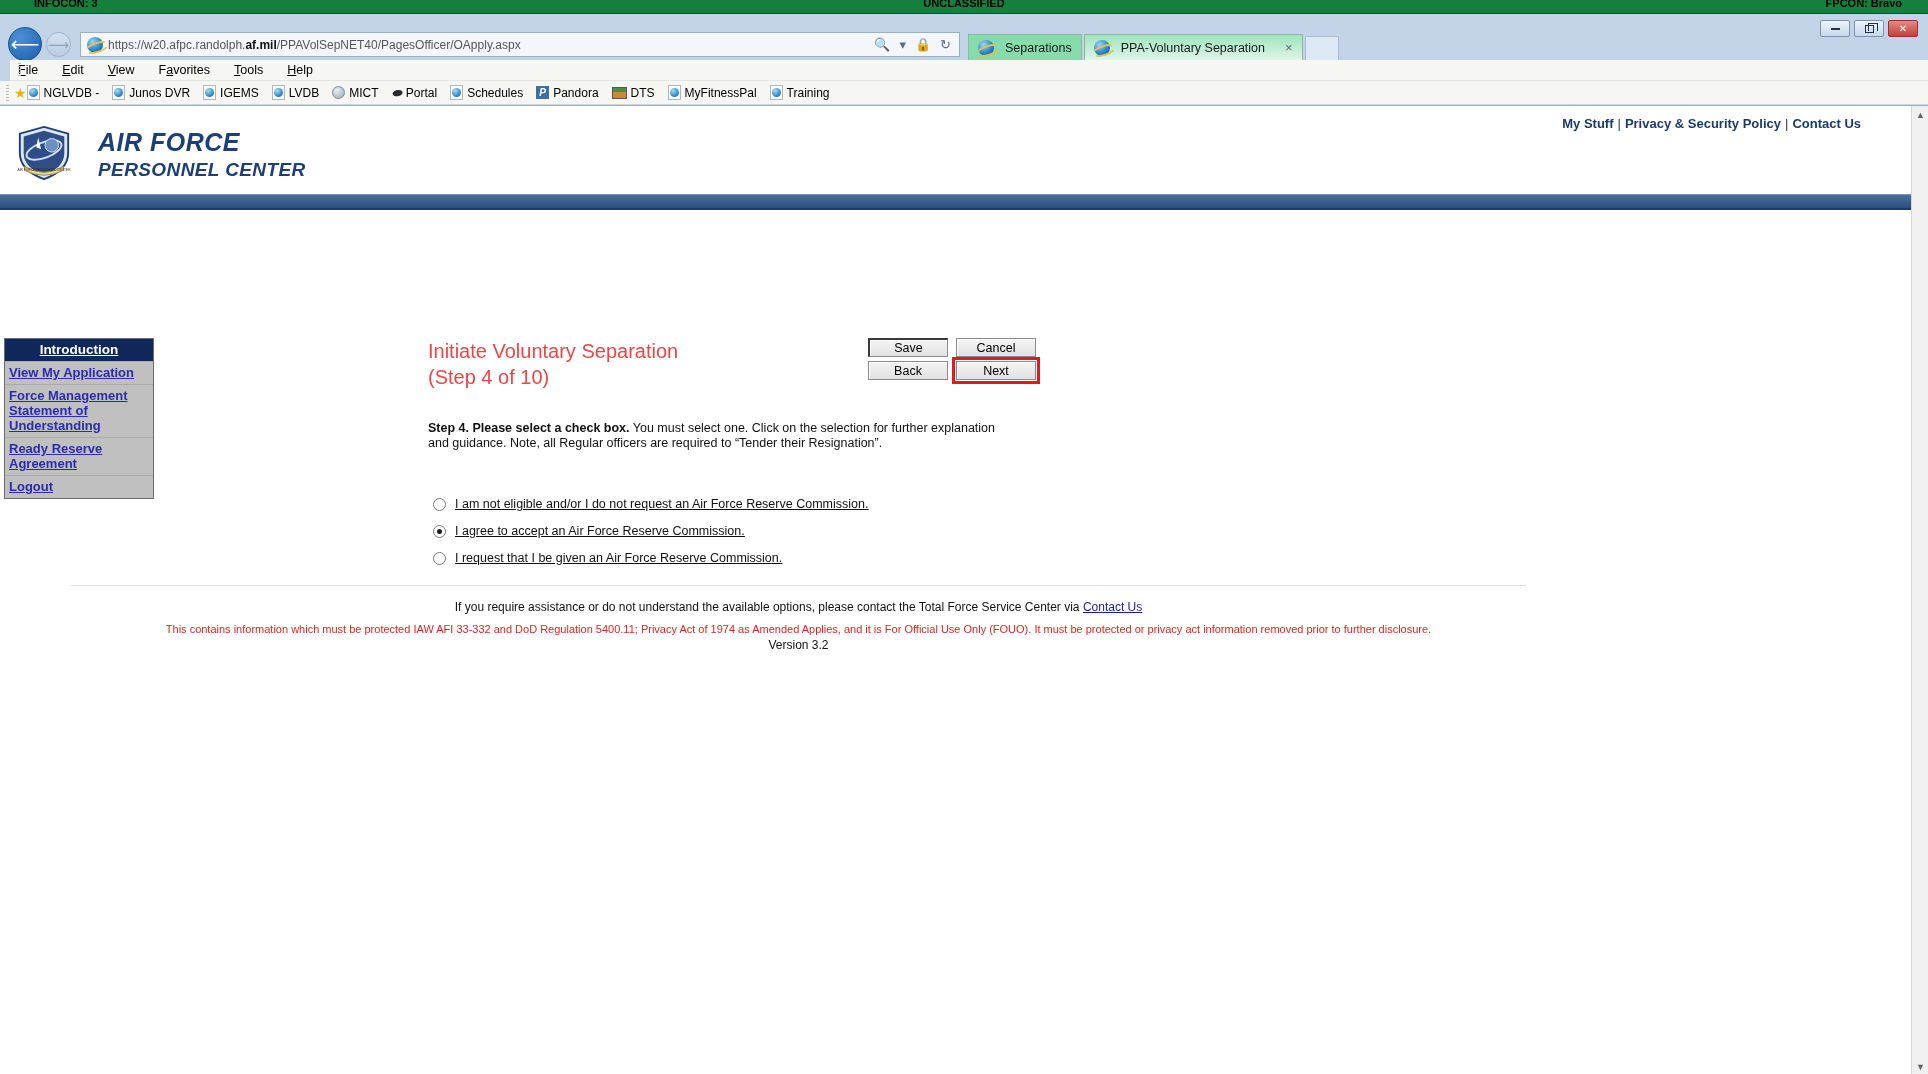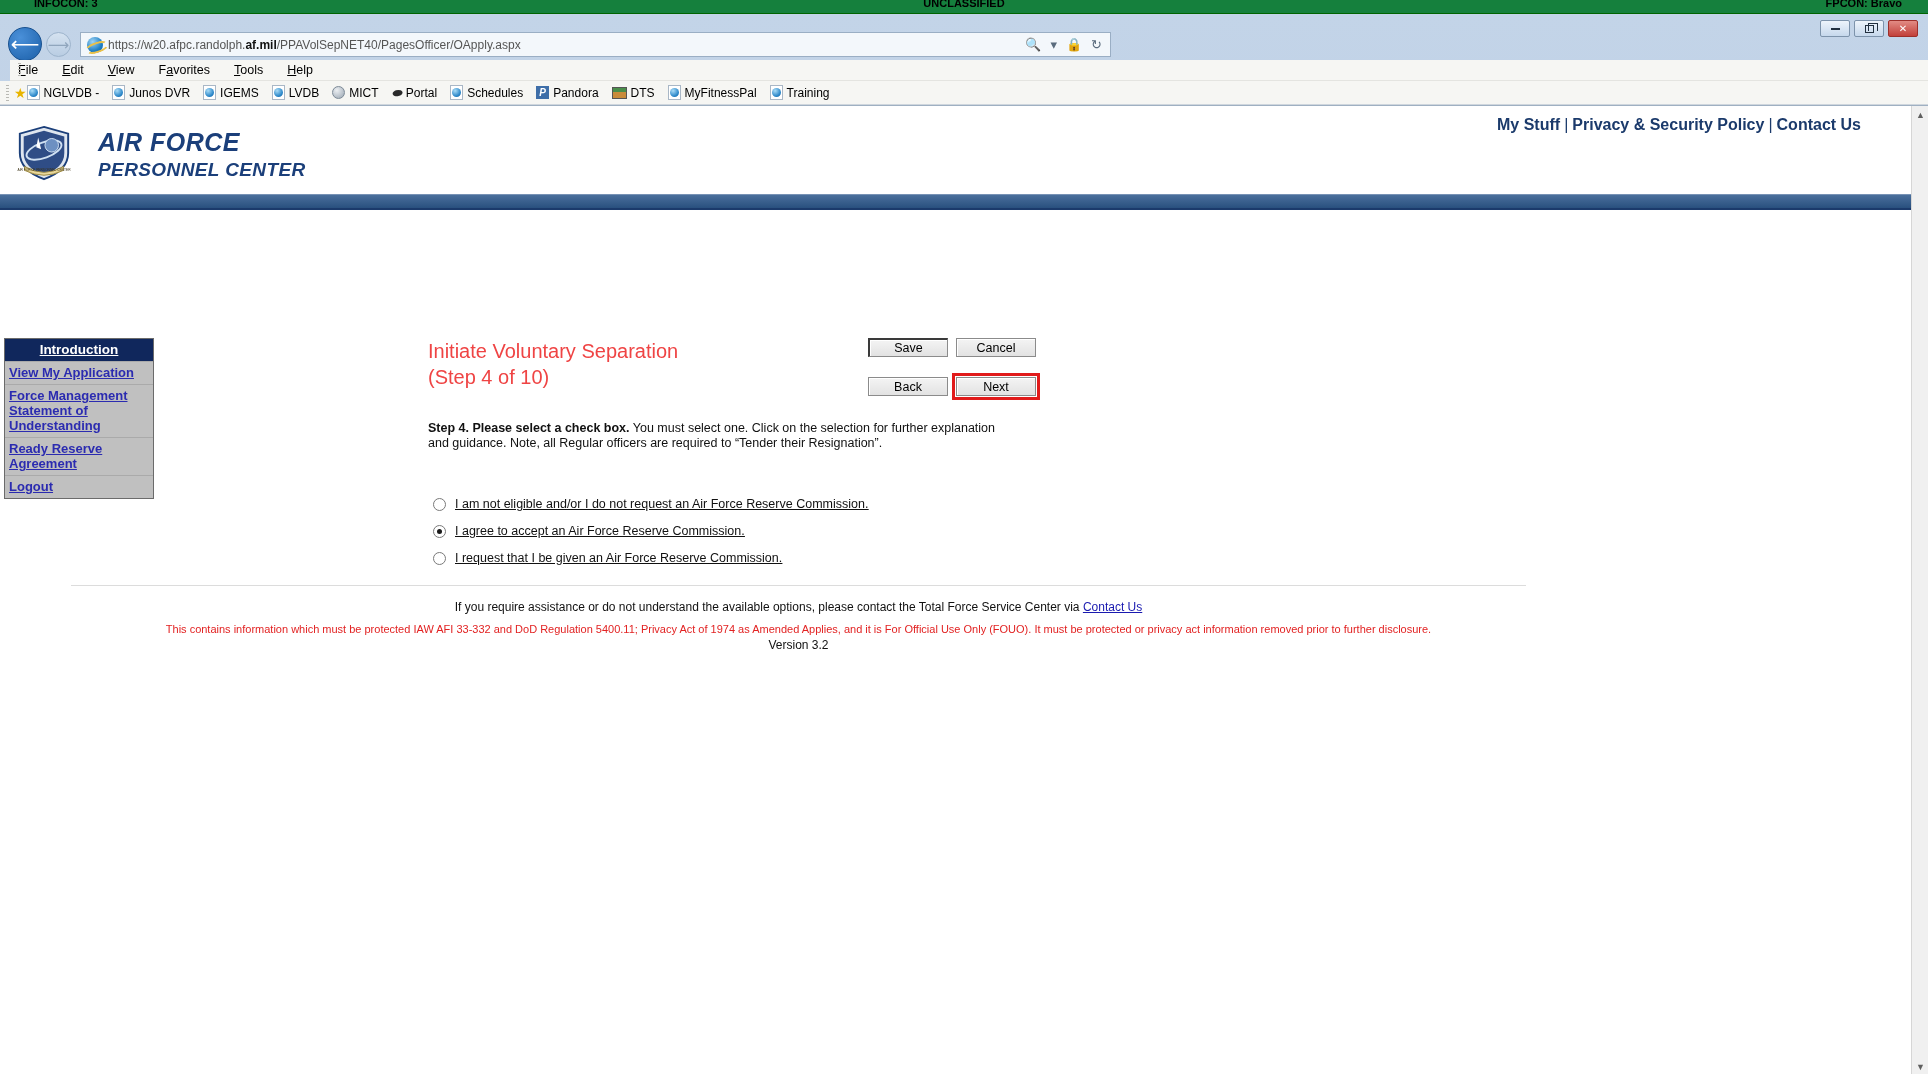--- a/index.html
+++ b/index.html
@@ -69,21 +69,21 @@
     color: #fff; font-size: 20px; line-height: 1;
   }
   .navfwd {
     left: 46px; top: 2px; width: 25px; height: 25px;
     background: linear-gradient(#d5e2f0, #b9cde3);
     border: 1px solid #9db4cc;
     color: #90a6bd; font-size: 15px; line-height: 1;
   }
   .addrbox {
     position: absolute; left: 80px; top: 2px;
-    width: 1031px; height: 25px;
+    width: 880px; height: 25px;
     background: #f3f7fb;
     border: 1px solid #9aaec4;
     display: flex; align-items: center;
     padding: 0 6px;
   }
   .ieicon {
     width: 16px; height: 16px; margin-right: 5px;
     border-radius: 50%;
     background: radial-gradient(circle at 35% 30%, #9fd4f5, #1f7fc4 60%, #0c5a96);
     position: relative; flex: none;
@@ -179,21 +179,21 @@
   .pagescroll { position: absolute; right: 0; top: 0; width: 17px; height: 969px;
     background: #f0f0f0; border-left: 1px solid #d6d6d6; }
   .pagescroll .arrow { width: 17px; height: 17px; display:flex;align-items:center;justify-content:center;
     font-size: 9px; color: #5f5f5f; background: #f0f0f0;}
   .pagescroll .arrow.bot { position: absolute; bottom: 0; }
 
   
   .afpc-head { position: absolute; top: 0; left: 0; width: 1911px; height: 88px; background: #fff; }
   .toplinks {
     position: absolute; right: 50px; top: 10px;
-    font-size: 16px; font-weight: bold; color: #1b3a6b;
+    font-size: 13px; font-weight: bold; color: #1b3a6b;
     white-space: nowrap;
   }
   .toplinks .sep { font-weight: normal; color: #1b3a6b; margin: 0 4px; }
   .seal {
     position: absolute; left: 15px; top: 18px; width: 58px; height: 58px;
   }
   .brand { position: absolute; left: 98px; top: 22px; color: #1b3f7a; font-style: italic; font-weight: bold; }
   .brand .l1 { font-size: 25px; letter-spacing: .5px; }
   .brand .l2 { font-size: 19px; letter-spacing: .4px; margin-top: 2px;}
   .navbar-blue {
@@ -220,21 +220,21 @@
     font-size: 13px; font-weight: bold;
     color: #2b2bb0; text-decoration: underline;
     line-height: 15px;
     border-top: 1px solid #aaa;
   }
 
   
   .main { position: absolute; left: 428px; top: 232px; width: 1360px; }
   .pagetitle { font-size: 20px; color: #ef4444; line-height: 26px; }
   .btnpanel { position: absolute; left: 440px; top: 0; }
-  .btnrow { display: flex; gap: 8px; margin-bottom: 20px; }
+  .btnrow { display: flex; gap: 8px; margin-bottom: 4px; }
   .ubtn {
     width: 80px; height: 19px;
     background: linear-gradient(#f4f4f4, #e2e2e2);
     border: 1px solid #8b8b8b;
     box-shadow: inset 1px 1px 0 #fff;
     font-size: 12.5px; color: #000;
     display: flex; align-items: center; justify-content: center;
   }
   .ubtn.dark-left { border-left: 2px solid #3a3a3a; border-top: 2px solid #3a3a3a; }
   .nextwrap { border: 3px solid #e11b1b; padding: 1px; margin: -4px -4px -4px -4px; }
@@ -303,20 +303,32 @@
       <span class="ieicon"></span>
       <span class="urltext"><span>https://w20.afpc.randolph.</span><b>af.mil</b><span>/PPAVolSepNET40/PagesOfficer/OApply.aspx</span></span>
       <span class="addrtools">
         <span>🔍</span>
         <span>▾</span>
         <span>🔒</span>
         <span>↻</span>
       </span>
     </div>
 
+    <div class="tabstrip">
+      <div class="tab t1">
+        <span class="ieicon"></span>
+        <span>Separations</span>
+      </div>
+      <div class="tab t2">
+        <span class="ieicon"></span>
+        <span>PPA-Voluntary Separation</span>
+        <span class="x">×</span>
+      </div>
+      <div class="tabnew"></div>
+    </div>
 
     <div class="brtools">
       <span>⌂</span>
       <span>★</span>
       <span>⚙</span>
     </div>
   </div>
 
   <div class="menubar">
     <span class="grip"></span>

